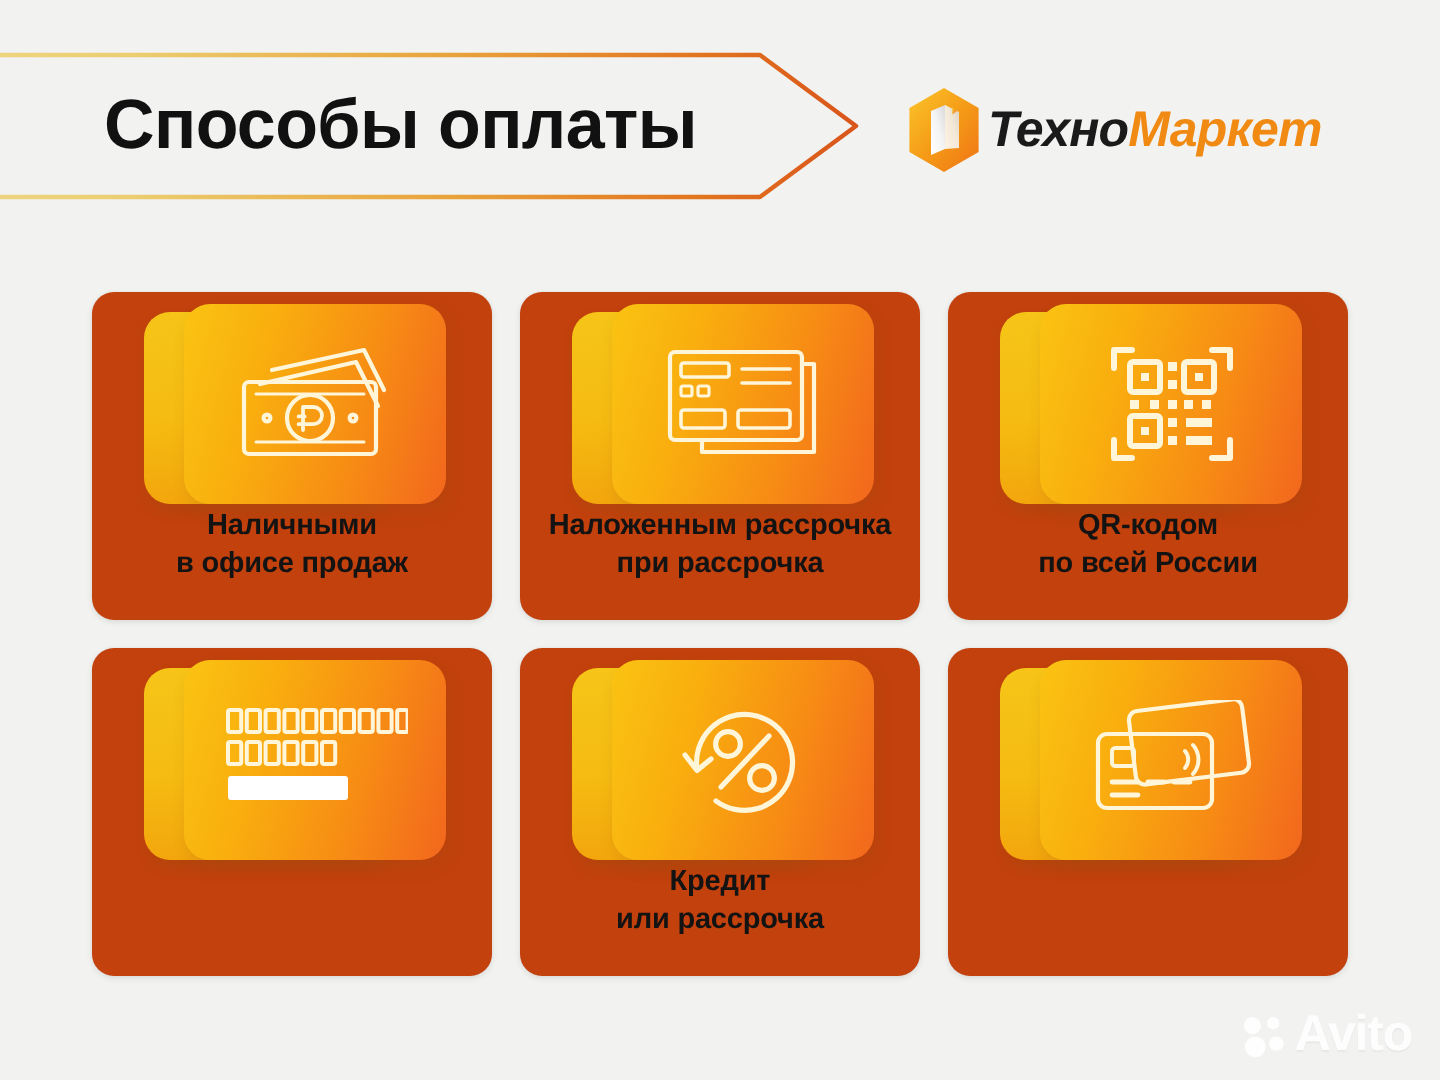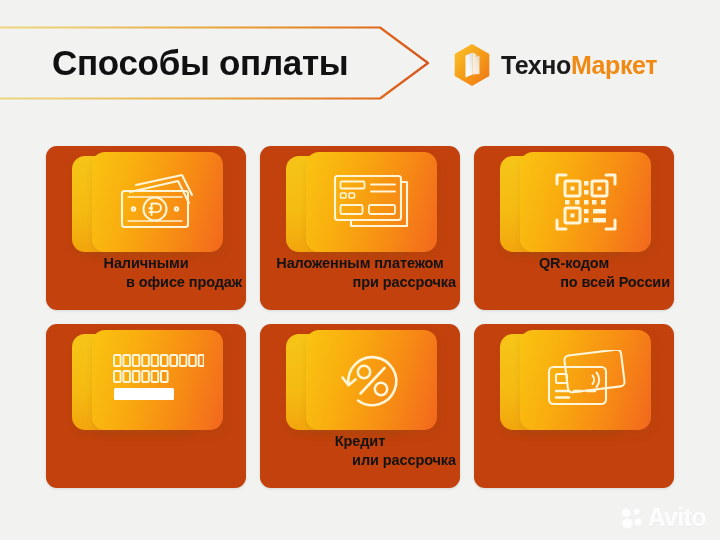--- a/index.html
+++ b/index.html
@@ -56,21 +56,22 @@
     white-space: nowrap;
   }
 
   .brand {
     position: absolute;
     left: 452px;
     top: 42px;
     height: 46px;
     display: flex;
     align-items: center;
-    gap: 9px;
+    gap: 2px;
+    font-style: italic;
   }
   .brand-mark {
     width: 40px;
     height: 44px;
     flex: 0 0 auto;
   }
   .brand-text {
     font-size: 25px;
     font-weight: 700;
     letter-spacing: -0.4px;
@@ -142,21 +143,21 @@
     right: 0;
     top: 108px;
     text-align: center;
     font-size: 14.5px;
     font-weight: 700;
     color: #131313;
     line-height: 19px;
     letter-spacing: -0.1px;
     padding: 0 4px;
   }
-  .card-label .l2 { display: block; text-align: right; }
+  .card-label .l2 { display: block; }
 
   
   #watermark {
     position: absolute;
     right: 14px;
     bottom: 10px;
     display: flex;
     align-items: center;
     gap: 4px;
     opacity: 0.92;
@@ -258,21 +259,21 @@
               <path d="M40 19.5 h24" stroke-width="1.8"></path>
               <rect x="9.5" y="21" width="5.5" height="5" rx="1" stroke-width="1.6"></rect>
               <rect x="18" y="21" width="5.5" height="5" rx="1" stroke-width="1.6"></rect>
               <rect x="9.5" y="33" width="22" height="9" rx="1.5" stroke-width="1.8"></rect>
               <rect x="38" y="33" width="26" height="9" rx="1.5" stroke-width="1.8"></rect>
             </g>
           </svg>
         </div>
       </div>
       <div class="card-label">
-        <span>Наложенным платежом</span>
+        <span>Наложенным рассрочка</span>
         <span class="l2">при рассрочка</span>
       </div>
     </div>
 
     <div class="paycard">
       <div class="tile-zone">
         <div class="tile-back"></div>
         <div class="tile-front">
           <svg width="64" height="64" viewBox="0 0 64 64" aria-hidden="true">
             <g fill="none" stroke="#fff5d8" stroke-width="3" stroke-linecap="round" stroke-linejoin="round">

